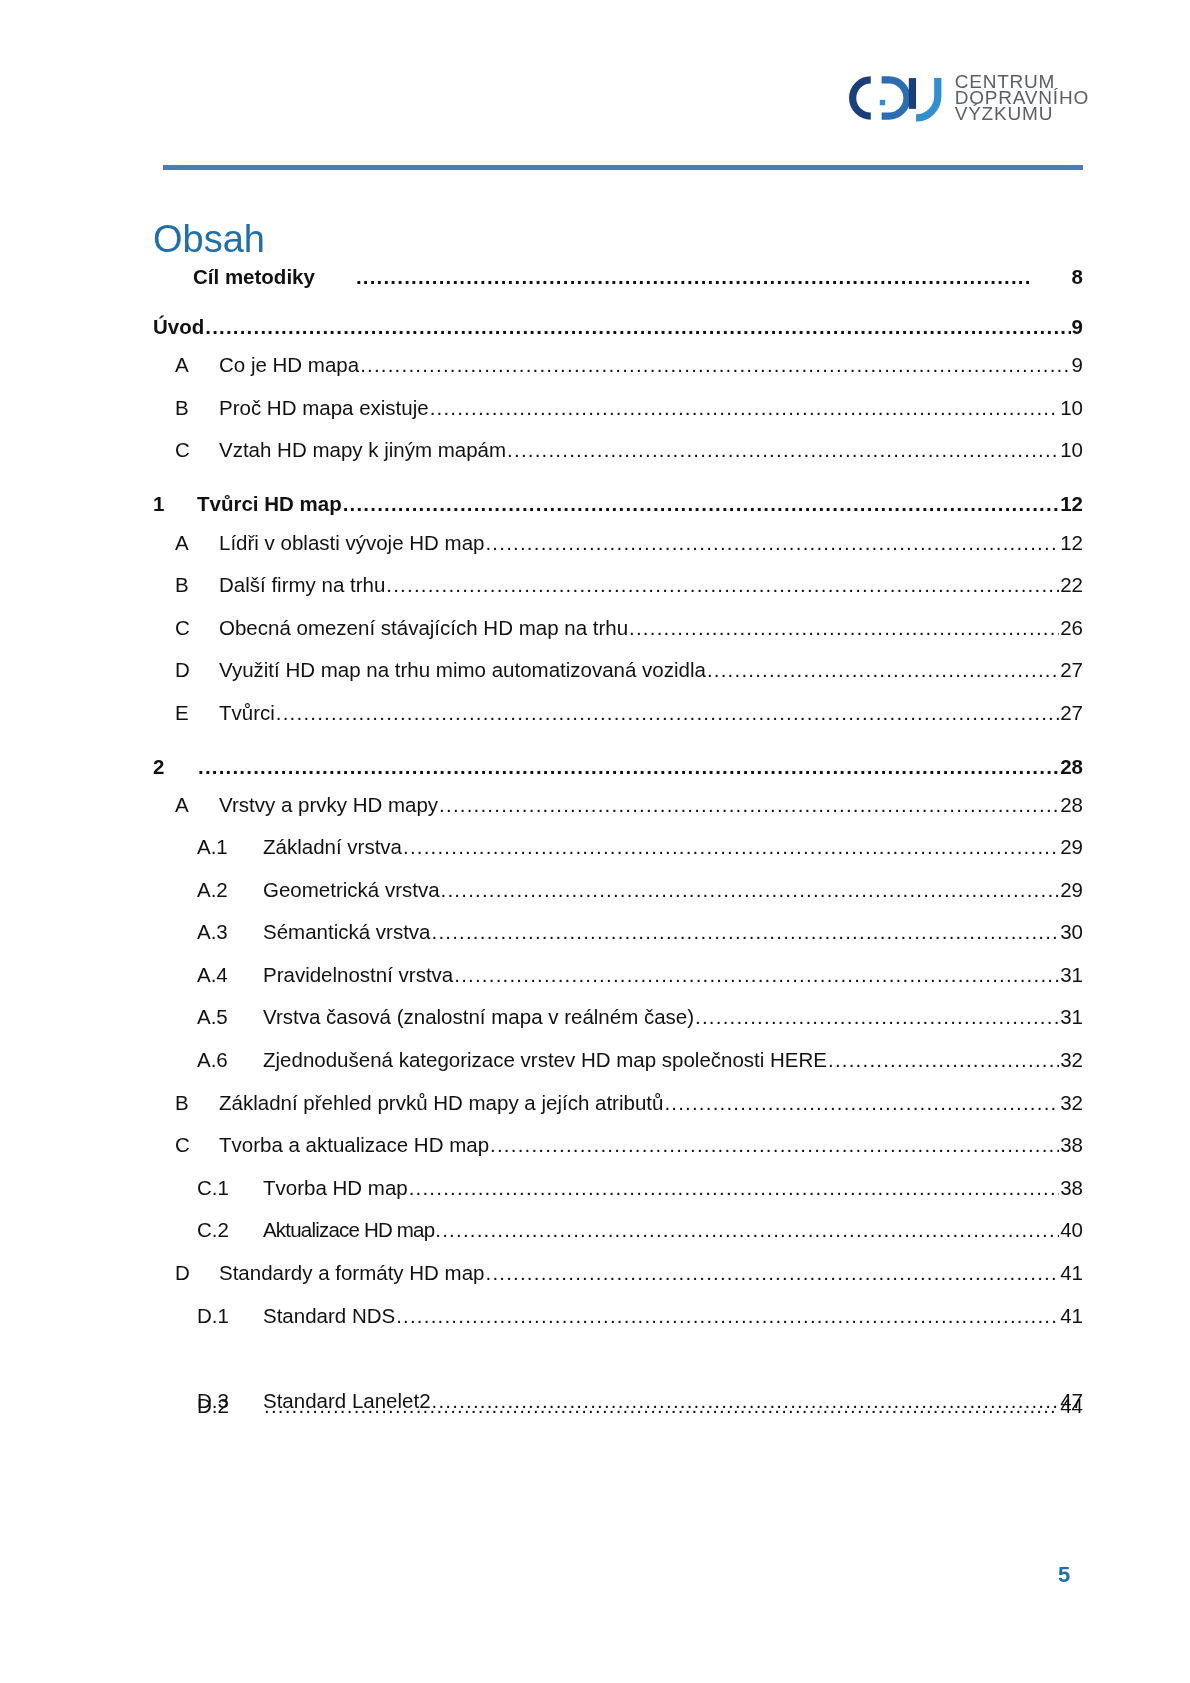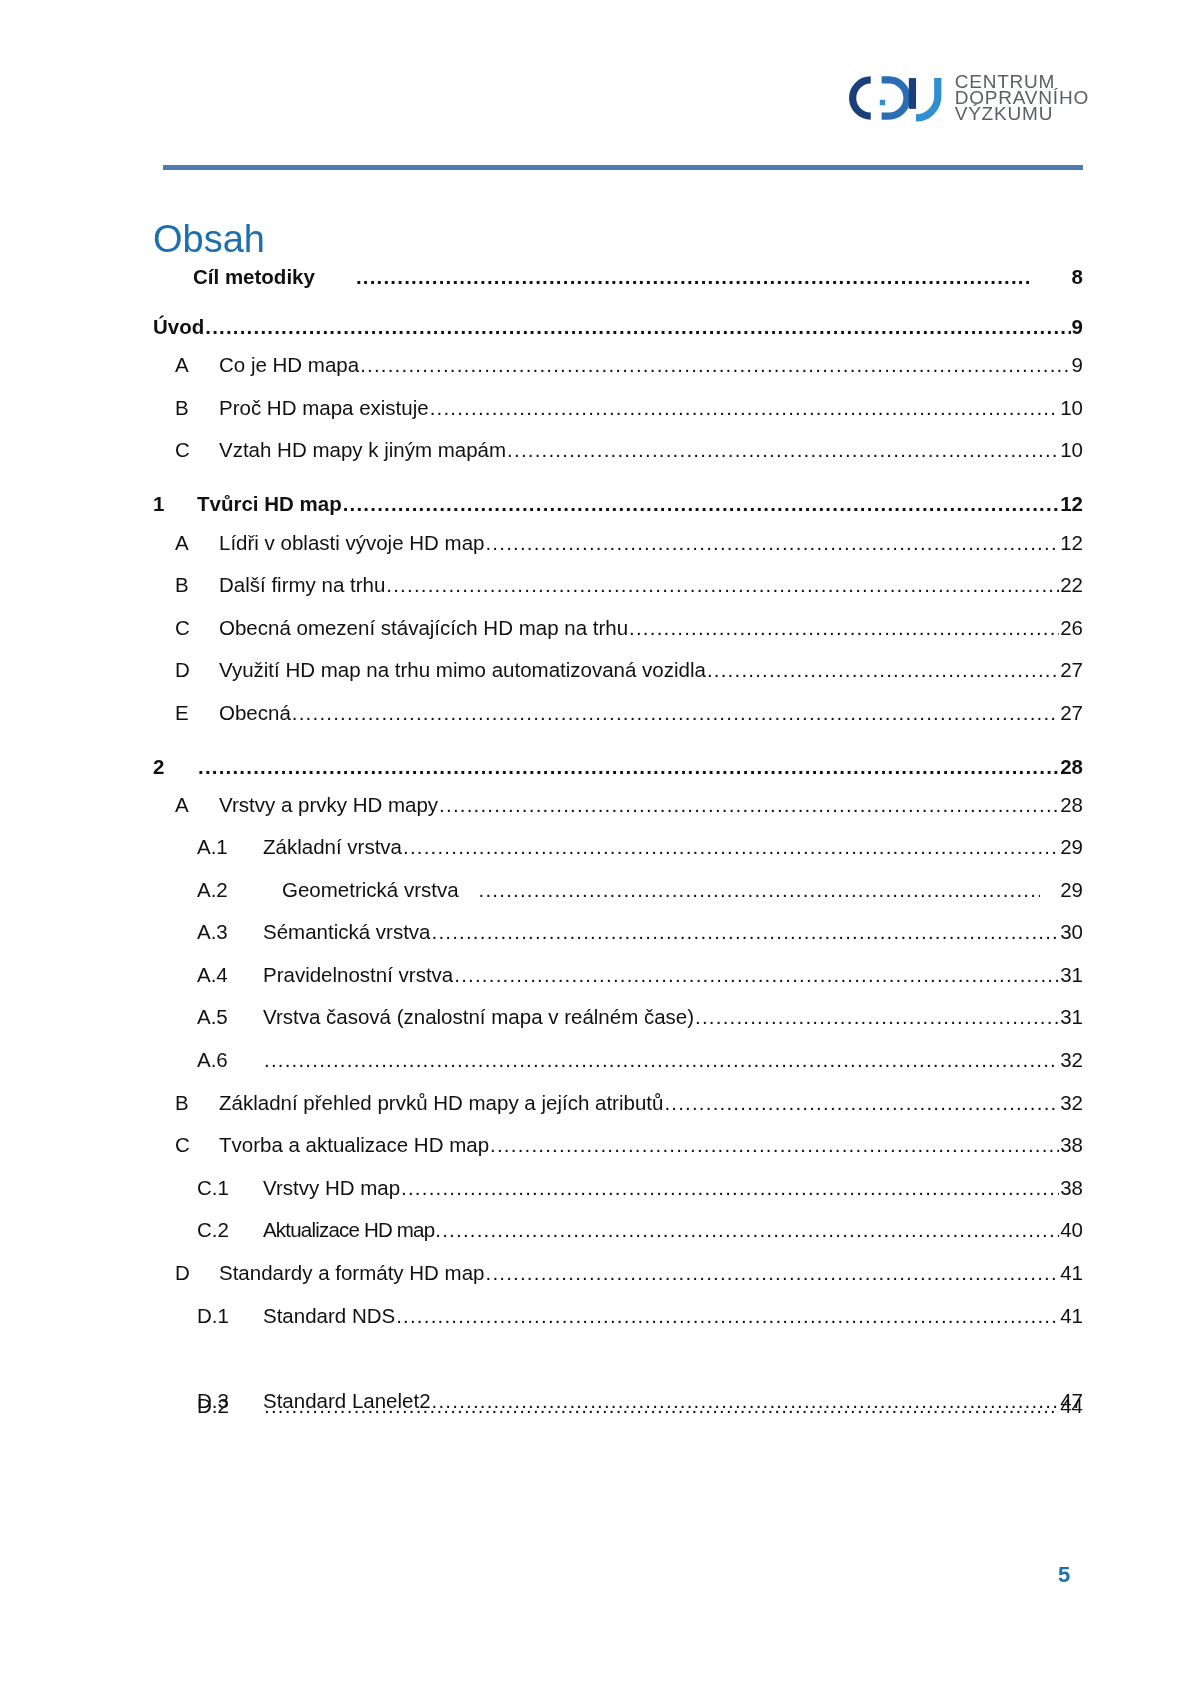--- a/index.html
+++ b/index.html
@@ -105,42 +105,42 @@
       <span class="pg">26</span>
     </div>
     <div class="row lvl1" style="top: 658px;">
       <span class="num">D</span>
       <span class="lbl">Využití HD map na trhu mimo automatizovaná vozidla</span>
       <span class="dots"></span>
       <span class="pg">27</span>
     </div>
     <div class="row lvl1" style="top: 701px;">
       <span class="num">E</span>
-      <span class="lbl">Obecná</span>
+      <span class="lbl">Tvůrci</span>
       <span class="dots"></span>
       <span class="pg">27</span>
     </div>
     <div class="row lvl0 bold" style="top: 755px;">
       <span class="num">2</span>
       <span class="dots"></span>
       <span class="pg">28</span>
     </div>
     <div class="row lvl1" style="top: 793px;">
       <span class="num">A</span>
       <span class="lbl">Vrstvy a prvky HD mapy</span>
       <span class="dots"></span>
       <span class="pg">28</span>
     </div>
     <div class="row lvl2" style="top: 835px;">
       <span class="num">A.1</span>
       <span class="lbl">Základní vrstva</span>
       <span class="dots"></span>
       <span class="pg">29</span>
     </div>
-    <div class="row lvl2" style="top: 878px; gap: 19px;">
+    <div class="row lvl2" style="top: 878px;">
       <span class="num">A.2</span>
       <span class="lbl">Geometrická vrstva</span>
       <span class="dots"></span>
       <span class="pg">29</span>
     </div>
     <div class="row lvl2" style="top: 920px;">
       <span class="num">A.3</span>
       <span class="lbl">Sémantická vrstva</span>
       <span class="dots"></span>
       <span class="pg">30</span>
@@ -152,38 +152,39 @@
       <span class="pg">31</span>
     </div>
     <div class="row lvl2" style="top: 1005px;">
       <span class="num">A.5</span>
       <span class="lbl">Vrstva časová (znalostní mapa v reálném čase)</span>
       <span class="dots"></span>
       <span class="pg">31</span>
     </div>
     <div class="row lvl2" style="top: 1048px;">
       <span class="num">A.6</span>
+      <span class="lbl">Zjednodušená kategorizace vrstev HD map společnosti HERE</span>
       <span class="dots"></span>
       <span class="pg">32</span>
     </div>
     <div class="row lvl1" style="top: 1091px;">
       <span class="num">B</span>
       <span class="lbl">Základní přehled prvků HD mapy a jejích atributů</span>
       <span class="dots"></span>
       <span class="pg">32</span>
     </div>
     <div class="row lvl1" style="top: 1133px;">
       <span class="num">C</span>
       <span class="lbl">Tvorba a aktualizace HD map</span>
       <span class="dots"></span>
       <span class="pg">38</span>
     </div>
     <div class="row lvl2" style="top: 1176px;">
       <span class="num">C.1</span>
-      <span class="lbl">Vrstvy HD map</span>
+      <span class="lbl">Tvorba HD map</span>
       <span class="dots"></span>
       <span class="pg">38</span>
     </div>
     <div class="row lvl2 condensed" style="top: 1218px;">
       <span class="num">C.2</span>
       <span class="lbl">Aktualizace HD map</span>
       <span class="dots"></span>
       <span class="pg">40</span>
     </div>
     <div class="row lvl1" style="top: 1261px;">

